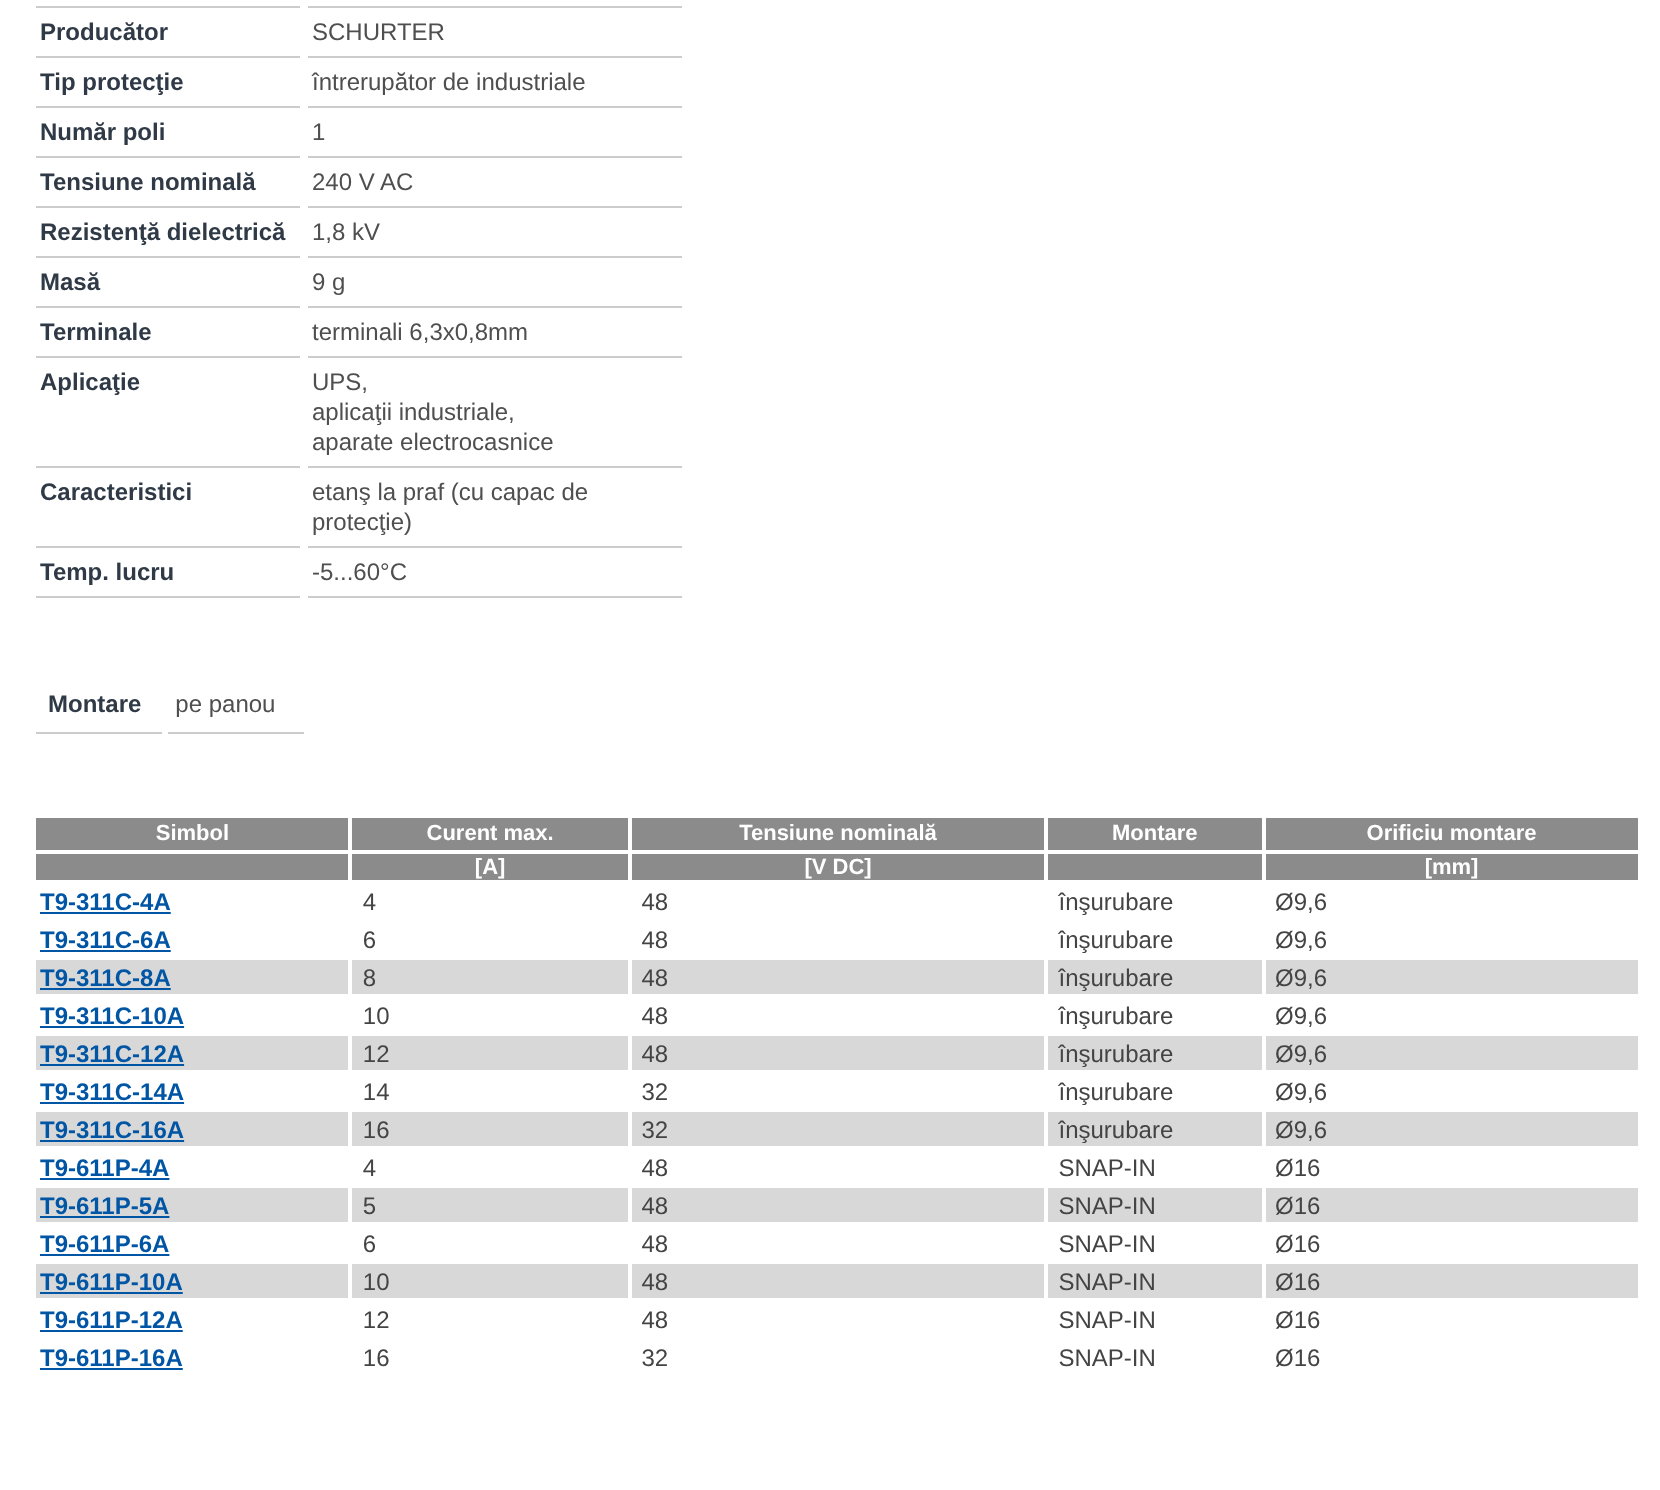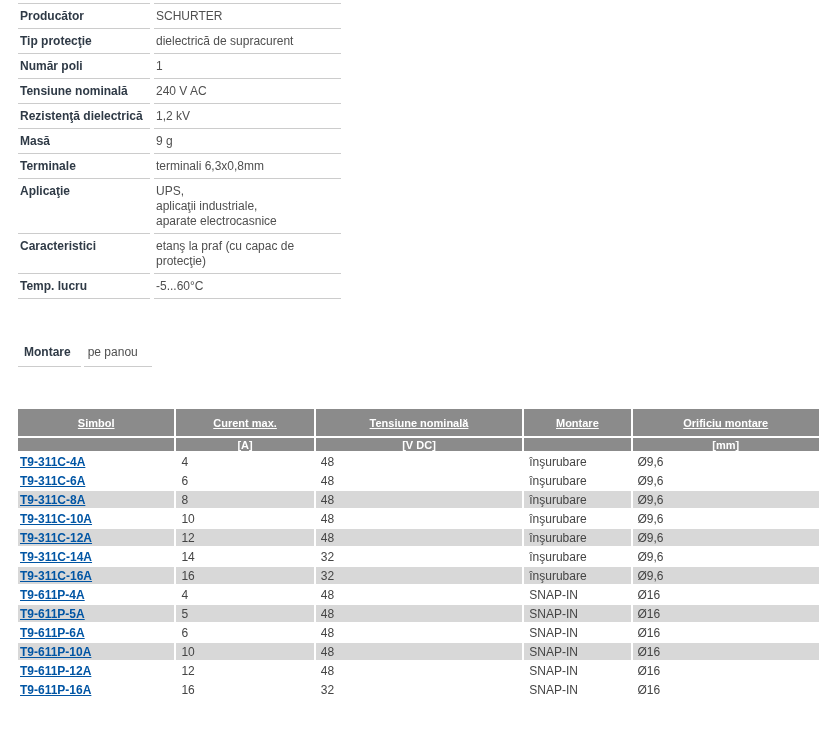--- a/index.html
+++ b/index.html
@@ -82,21 +82,21 @@
   .prod-table col.c3{width:106px;}
   .prod-table col.c4{width:186px;}
   .prod-table th{
     background:var(--header-bg);
     color:#ffffff;
     font-size:11px;
     font-weight:bold;
     text-align:center;
     padding:0;
   }
-  .prod-table thead tr.t1 th{height:27px;text-decoration:underline;}
+  .prod-table thead tr.t1 th{height:16px;}
   .prod-table thead tr.t2 th{height:13px;}
   .prod-table td{
     font-size:12px;
     color:var(--data-color);
     height:17px;
     padding:0 0 0 5px;
     white-space:nowrap;
     overflow:hidden;
     vertical-align:middle;
   }
@@ -116,37 +116,37 @@
 
 <table class="spec-table">
   <tbody>
   <tr>
     <td class="sl">Producător</td>
     <td class="sv">SCHURTER</td>
   </tr>
 
   <tr>
     <td class="sl">Tip protecţie</td>
-    <td class="sv">dielectrică de supracurent</td>
+    <td class="sv">întrerupător de industriale</td>
   </tr>
 
   <tr>
     <td class="sl">Număr poli</td>
     <td class="sv">1</td>
   </tr>
 
 
   <tr>
     <td class="sl">Tensiune nominală</td>
     <td class="sv">240 V AC</td>
   </tr>
 
   <tr>
     <td class="sl">Rezistenţă dielectrică</td>
-    <td class="sv">1,2 kV</td>
+    <td class="sv">1,8 kV</td>
   </tr>
 
   <tr>
     <td class="sl">Masă</td>
     <td class="sv">9 g</td>
   </tr>
 
   <tr>
     <td class="sl">Terminale</td>
     <td class="sv">terminali 6,3x0,8mm</td>

